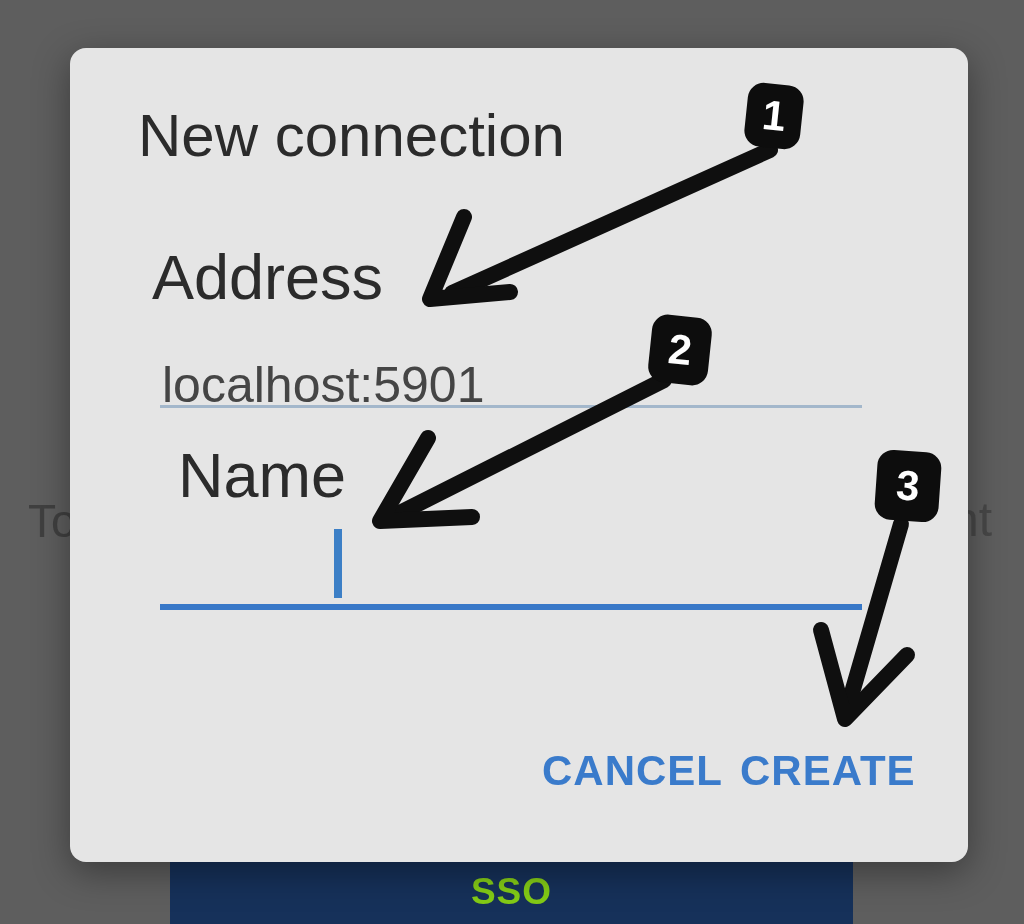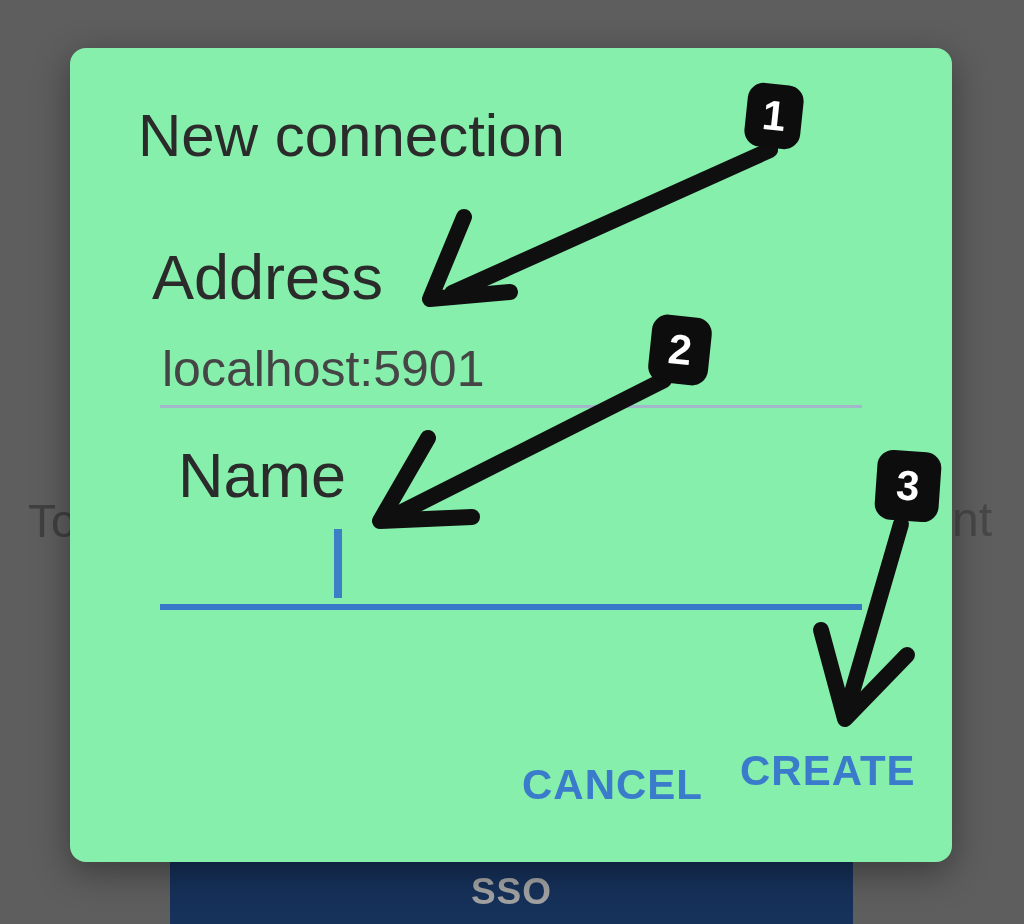--- a/index.html
+++ b/index.html
@@ -27,33 +27,34 @@
     width: 683px; height: 63px;
     background: #16315a;
     z-index: 0;
     display: flex; justify-content: center;
   }
   .sso-label {
     margin-top: 10px;
     font-size: 37px;
     font-weight: bold;
     letter-spacing: 1px;
-    color: #a3a3a3;
+    color: #84cc16;
     text-align: right;
   }
 
   
   .dialog {
     position: absolute;
     left: 70px; top: 48px;
     width: 882px; height: 814px;
-    background: #86efac;
+    background: #e5e5e5;
     border-radius: 16px;
     box-shadow: 0 10px 36px rgba(0,0,0,0.38);
     z-index: 2;
+    padding-left: 16px;
   }
   .dialog-title {
     position: absolute;
     left: 68px; top: 58px;
     font-size: 60px;
     line-height: 1;
     color: #2b2b2b;
   }
   .field-label {
     position: absolute;
@@ -62,20 +63,21 @@
     color: #2b2b2b;
   }
   .label-address { left: 82px; top: 198px; }
   .label-name    { left: 80px; top: 396px; margin-left: 28px; }
 
   .field-value {
     position: absolute;
     line-height: 1;
     color: #454545;
     white-space: nowrap;
+    margin-top: 16px;
   }
   .value-address { left: 92px; top: 296px; font-size: 50px; }
   .value-name    { left: 92px; top: 490px; font-size: 54px; color: #3c3c3c; }
 
   .underline {
     position: absolute;
     left: 90px;
     width: 702px;
   }
   .underline-address { top: 357px; height: 3px; background: #a3b7cb; }
@@ -95,21 +97,21 @@
     font-weight: 600;
     letter-spacing: 1px;
     line-height: 1;
     color: #3a7bcb;
     background: none;
     border: none;
     padding: 0;
     cursor: pointer;
     font-family: "Liberation Sans", sans-serif;
   }
-  .btn-cancel { left: 452px; margin-top: 14px; }
+  .btn-cancel { left: 472px; }
   .btn-create { left: 670px; }
 
   
   .arrow-svg {
     position: absolute;
     left: 0; top: 0;
     width: 1024px; height: 924px;
     z-index: 5;
     pointer-events: none;
   }

